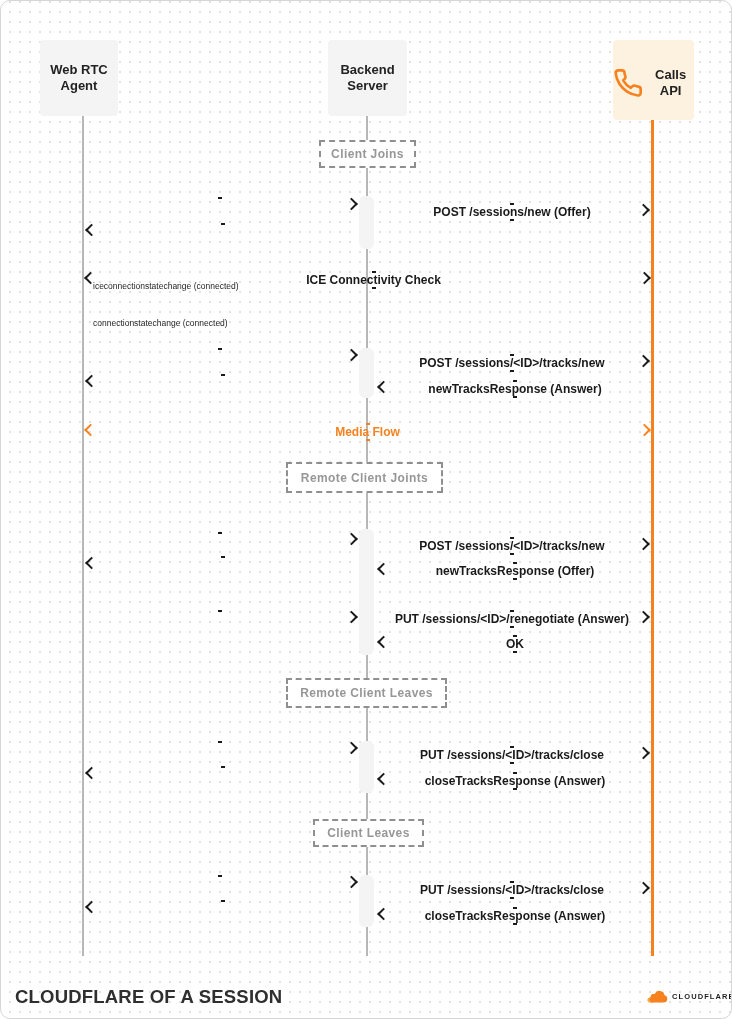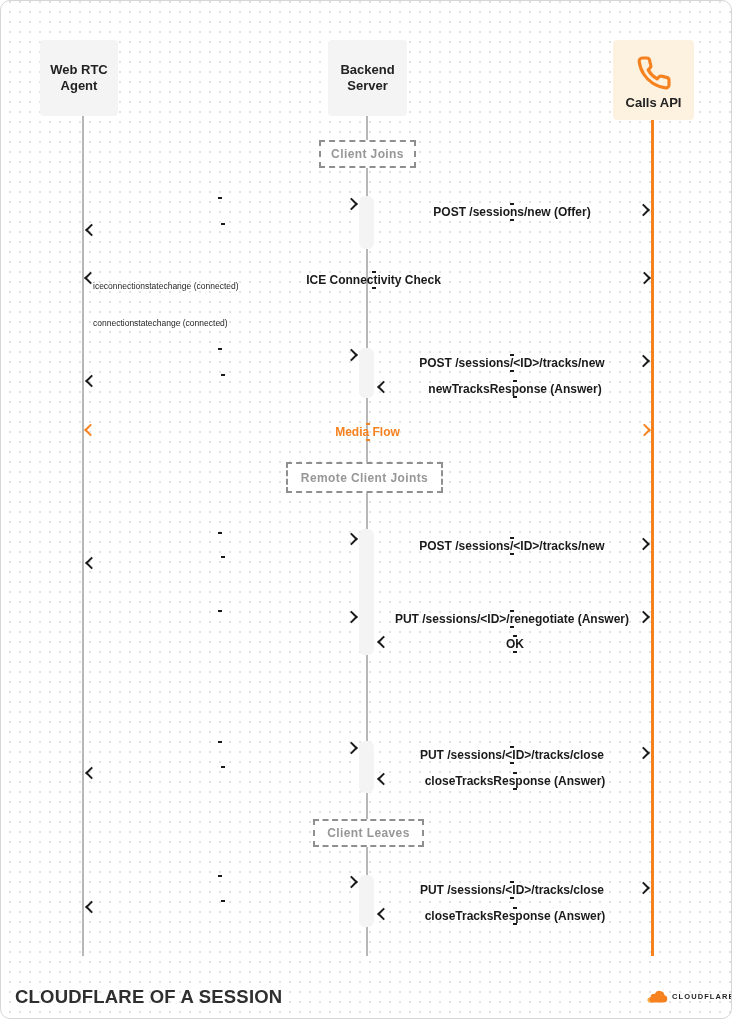--- a/index.html
+++ b/index.html
@@ -14,21 +14,21 @@
   }
   
   .lifeline{position:absolute;z-index:1;}
   .lifeline.gray{width:2px;background:#b7b7b7;top:115px;height:840px;}
   .lifeline.orange{width:2.5px;background:#F6821F;top:119px;height:836px;}
   
   .activation{position:absolute;left:358px;width:15px;background:#f4f4f4;border-radius:6px;z-index:2;}
   
   .actor{position:absolute;z-index:4;background:#f4f4f4;border-radius:4px;display:flex;align-items:center;justify-content:center;}
   .actor-label{font-weight:bold;font-size:13px;line-height:16px;color:#222;text-align:center;white-space:pre-line;}
-  .actor.calls{background:#fdf1e0;flex-direction:column;gap:4px;padding-top:6px;}
+  .actor.calls{background:#fdf1e0;flex-direction:row;gap:4px;padding-top:6px;}
   
   .phase{position:absolute;z-index:4;background:#ffffff;border:2px dashed #8f8f8f;display:flex;align-items:center;justify-content:center;}
   .phase-label{font-weight:bold;font-size:12px;color:#979797;letter-spacing:0.4px;white-space:nowrap;}
   
   .msg{position:absolute;height:14px;display:flex;align-items:center;z-index:3;flex-direction:column;}
   .sg{flex:1;min-width:4px;height:0;border-top:2.4px solid #1a1a1a;}
   .sg.dash{border-top-style:dashed;}
   .ml{font-weight:bold;font-size:12px;line-height:14px;color:#1a1a1a;padding:0 5px;white-space:nowrap;}
   .cv{position:absolute;top:50%;width:9px;height:9px;z-index:3;}
   .cv.r{right:1px;border-top:2.4px solid #1a1a1a;border-right:2.4px solid #1a1a1a;transform:translateY(-50%) rotate(45deg);}
@@ -72,20 +72,23 @@
     </svg>
     <span class="actor-label">Calls API</span>
   </div>
 
   <div class="phase" style="left:318px;top:139px;width:97px;height:28px;">
     <span class="phase-label">Client Joins</span>
   </div>
   <div class="phase" style="left:285px;top:461px;width:157px;height:31px;">
     <span class="phase-label">Remote Client Joints</span>
   </div>
+  <div class="phase" style="left:285px;top:677px;width:161px;height:30px;">
+    <span class="phase-label">Remote Client Leaves</span>
+  </div>
   <div class="phase" style="left:312px;top:818px;width:111px;height:28px;">
     <span class="phase-label">Client Leaves</span>
   </div>
 
   <div class="msg" style="left:82px;top:196px;width:274px;">
     <div class="sg"></div>
       <div class="cv r"></div>
   </div>
   <div class="msg" style="left:374px;top:202px;width:274px;">
     <div class="sg"></div>
@@ -144,20 +147,26 @@
   </div>
   <div class="msg" style="left:374px;top:536px;width:274px;">
     <div class="sg"></div>
     <span class="ml">POST /sessions/&lt;ID&gt;/tracks/new</span>
     <div class="sg"></div>
       <div class="cv r"></div>
   </div>
   <div class="msg" style="left:85px;top:555px;width:274px;">
     <div class="cv l"></div>
       <div class="sg"></div>
+  </div>
+  <div class="msg" style="left:377px;top:561px;width:274px;">
+    <div class="cv l"></div>
+    <div class="sg"></div>
+    <span class="ml">newTracksResponse (Offer)</span>
+    <div class="sg"></div>
   </div>
   <div class="msg" style="left:82px;top:609px;width:274px;">
     <div class="sg"></div>
       <div class="cv r"></div>
   </div>
   <div class="msg" style="left:374px;top:609px;width:274px;">
     <div class="sg"></div>
     <span class="ml">PUT /sessions/&lt;ID&gt;/renegotiate (Answer)</span>
     <div class="sg"></div>
       <div class="cv r"></div>

